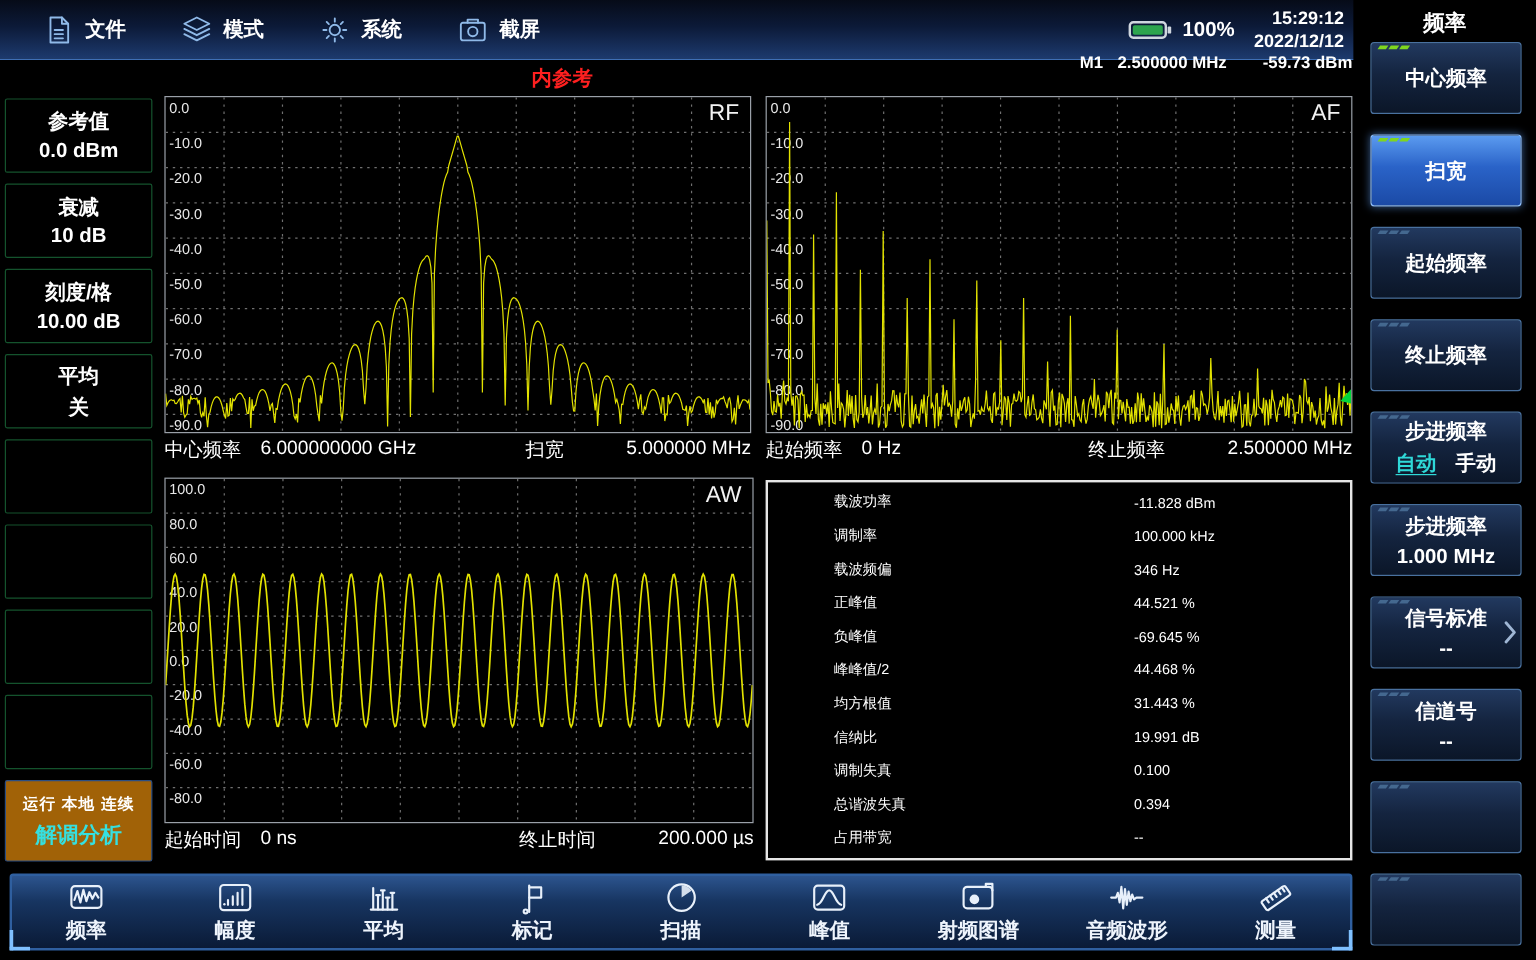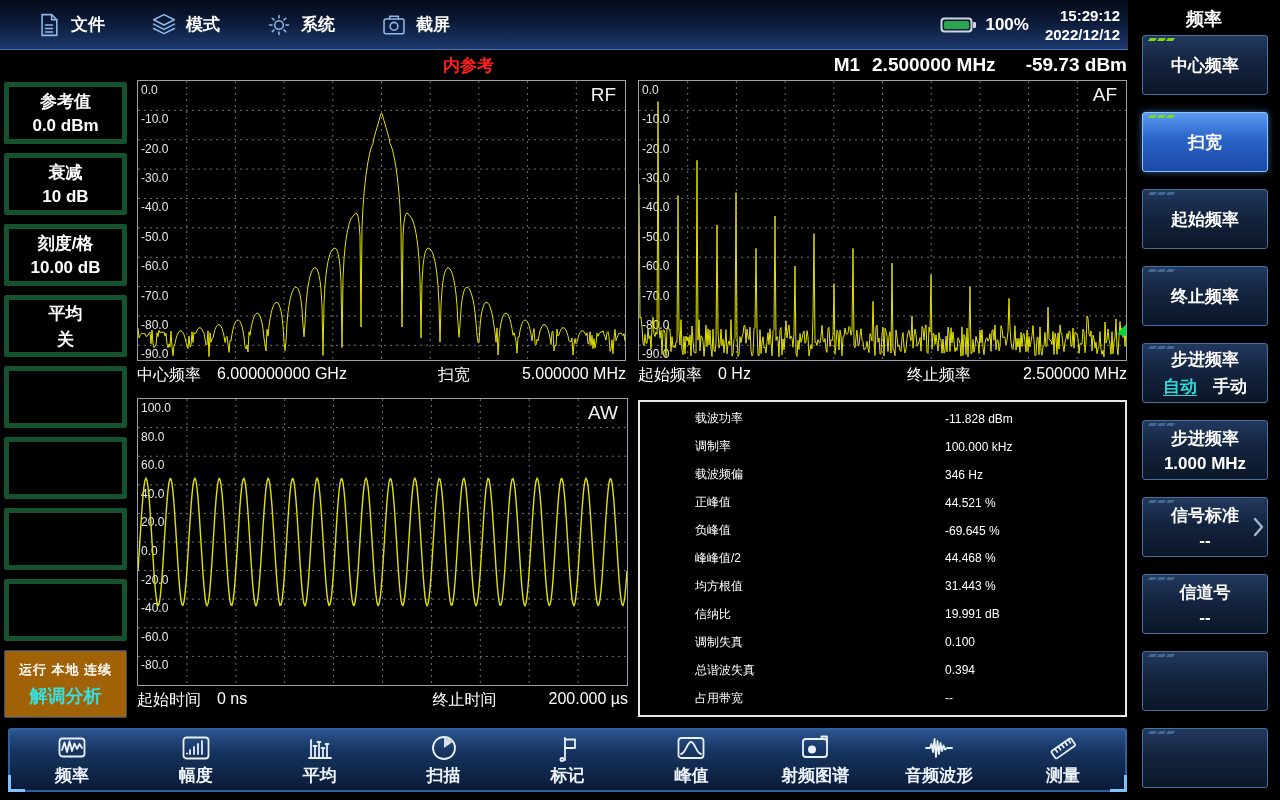--- a/index.html
+++ b/index.html
@@ -15,33 +15,33 @@
   .menu-item{display:flex;align-items:center;gap:9px;font-size:17px;font-weight:bold;cursor:default;}
   .mi-icon{width:26px;height:26px;color:#8fb9e8;display:inline-flex;}
   .mi-icon svg{width:100%;height:100%;}
   .topbar-right{position:absolute;right:8px;top:0;height:50px;display:flex;align-items:center;gap:16px;}
   .battery{display:flex;align-items:center;gap:8px;font-size:17px;font-weight:bold;}
   .batt-icon{display:inline-flex;}
   .clock{font-size:15px;font-weight:bold;text-align:right;line-height:1.3;}
 
   
   .left-panel{position:absolute;left:4px;top:82px;width:123px;}
-  .lbox{width:123px;height:62px;border:5px solid #14532d;border-radius:2px;margin-bottom:9px;
+  .lbox{width:123px;height:62px;border:1px solid #14532d;border-radius:2px;margin-bottom:9px;
         display:flex;flex-direction:column;align-items:center;justify-content:center;gap:3px;background:#000;}
   .lbox .l-title{font-size:17px;font-weight:bold;}
   .lbox .l-value{font-size:17px;font-weight:bold;}
   .status-box{width:123px;height:68px;border:1px solid #2c4e82;border-radius:2px;
         display:flex;flex-direction:column;align-items:center;justify-content:center;gap:5px;background:#a16207;}
   .status-line{font-size:13px;font-weight:bold;letter-spacing:1px;}
   .status-mode{font-size:18px;font-weight:bold;color:#35e0e0;}
 
   
   .ref-label{position:absolute;left:443px;top:54px;font-size:17px;font-weight:bold;color:#ff2020;}
-  .marker-readout{position:absolute;left:790px;top:54px;width:337px;display:flex;justify-content:flex-end;
-        gap:30px;font-size:19px;font-weight:bold;color:#fff;}
+  .marker-readout{position:absolute;left:790px;top:44px;width:337px;display:flex;justify-content:flex-end;
+        gap:30px;font-size:14px;font-weight:bold;color:#fff;}
   .marker-id-freq{display:flex;gap:12px;}
 
   
   .chart{position:absolute;background:#000;border:1px solid #9aa0a8;}
   .chart svg{position:absolute;left:0;top:0;width:100%;height:100%;display:block;}
   .chart-tag{position:absolute;top:3px;right:9px;font-size:19px;color:#f2f2f2;}
   .chart-footer{position:absolute;height:24px;display:flex;align-items:center;font-size:16px;color:#fff;}
   .chart-footer .fleft{display:flex;gap:16px;}
   .chart-footer .fright{margin-left:auto;display:flex;gap:52px;}
 
@@ -505,35 +505,35 @@
           <svg viewBox="0 0 30 30">
             <path stroke="currentColor" fill="none" stroke-width="1.8" stroke-linecap="round" stroke-linejoin="round" d="M4 25h22M6 25V7"></path>
             <path stroke="currentColor" fill="none" stroke-width="1.8" stroke-linecap="round" stroke-linejoin="round" d="M10 25V13M8.5 13h3M14 25V9M12.5 9h3M18 25V15M16.5 15h3M22 25V11M20.5 11h3"></path>
           </svg>
         </span>
     <span class="tool-label">平均</span>
   </div>
       <div class="tool-item">
     <span class="tool-icon">
           <svg viewBox="0 0 30 30">
-            <circle stroke="currentColor" fill="none" stroke-width="1.8" stroke-linecap="round" stroke-linejoin="round" cx="15" cy="15" r="11"></circle>
-            <path d="M15 15 15 5 A10 10 0 0 1 23.2 9.3 Z" fill="currentColor" opacity="0.9"></path>
-          </svg>
-        </span>
-    <span class="tool-label">扫描</span>
-  </div>
-      <div class="tool-item">
-    <span class="tool-icon">
-          <svg viewBox="0 0 30 30">
             <path stroke="currentColor" fill="none" stroke-width="1.8" stroke-linecap="round" stroke-linejoin="round" d="M12 27V5"></path>
             <path stroke="currentColor" fill="none" stroke-width="1.8" stroke-linecap="round" stroke-linejoin="round" d="M12 6.5h10V15H12"></path>
             <circle stroke="currentColor" fill="none" stroke-width="1.8" stroke-linecap="round" stroke-linejoin="round" cx="9" cy="26.5" r="1.6"></circle>
           </svg>
         </span>
     <span class="tool-label">标记</span>
+  </div>
+      <div class="tool-item">
+    <span class="tool-icon">
+          <svg viewBox="0 0 30 30">
+            <circle stroke="currentColor" fill="none" stroke-width="1.8" stroke-linecap="round" stroke-linejoin="round" cx="15" cy="15" r="11"></circle>
+            <path d="M15 15 15 5 A10 10 0 0 1 23.2 9.3 Z" fill="currentColor" opacity="0.9"></path>
+          </svg>
+        </span>
+    <span class="tool-label">扫描</span>
   </div>
       <div class="tool-item">
     <span class="tool-icon">
           <svg viewBox="0 0 30 30">
             <rect stroke="currentColor" fill="none" stroke-width="1.8" stroke-linecap="round" stroke-linejoin="round" x="2.5" y="5" width="25" height="20" rx="3"></rect>
             <path stroke="currentColor" fill="none" stroke-width="1.8" stroke-linecap="round" stroke-linejoin="round" d="M5 21c5-1 6-12 10-12s5 11 10 12"></path>
           </svg>
         </span>
     <span class="tool-label">峰值</span>
   </div>

